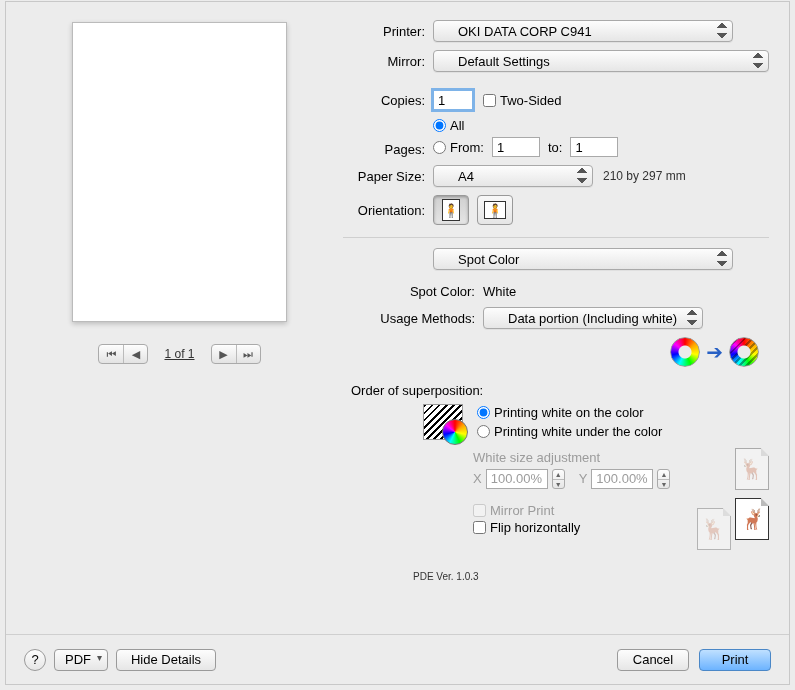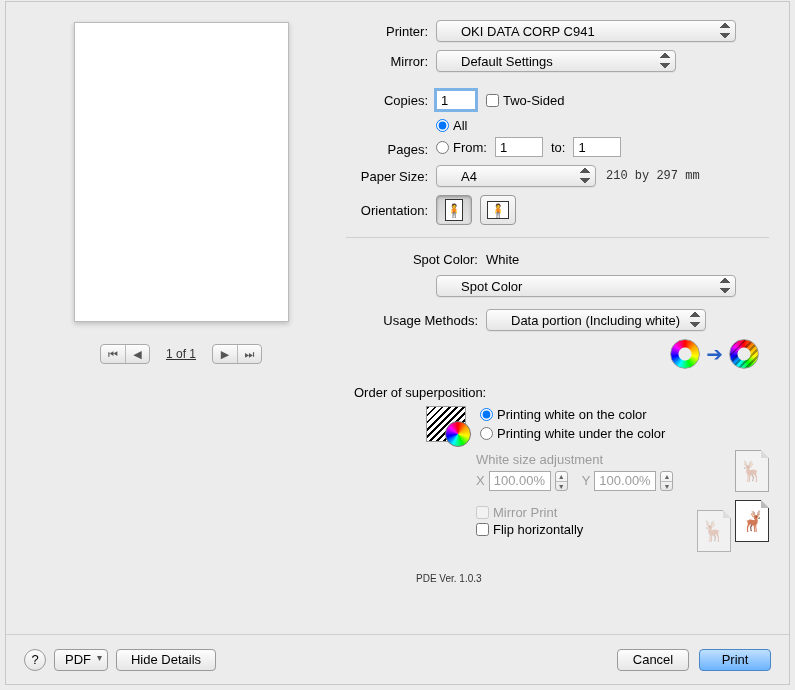--- a/index.html
+++ b/index.html
@@ -122,21 +122,21 @@
     background: #fff;
   }
   .textin.focus {
     outline: 3px solid #7eb3e8;
     outline-offset: -1px;
     border-color: #7eb3e8;
   }
   input[type=checkbox], input[type=radio] { margin: 0 4px 0 0; vertical-align: middle; }
   .chk-lbl, .rad-lbl { font-size: 13px; }
   .hr { border: none; border-top: 1px solid #cfcfcf; margin: 10px 0 10px 0; }
-  .small { font-size: 12px; color: #333; font-family: Liberation Mono, monospace; }
+  .small { font-size: 12px; color: #333; }
   .muted { color: #9c9c9c; }
   .orient {
     display: inline-flex;
     gap: 8px;
   }
   .orient-btn {
     width: 36px; height: 30px;
     border: 1px solid #999;
     border-radius: 4px;
     background: linear-gradient(#f8f8f8,#e5e5e5);
@@ -284,21 +284,21 @@
       <div class="row">
         <span class="lbl">Printer:</span>
         <span class="sel">
           <span class="fake-select" style="width:300px">OKI DATA CORP C941</span>
         </span>
       </div>
 
       <div class="row">
         <span class="lbl">Mirror:</span>
         <span class="sel">
-          <span class="fake-select" style="width:240px">Default Settings</span>
+          <span class="fake-select" style="width:336px">Default Settings</span>
         </span>
       </div>
 
       <div style="height:10px"></div>
 
       <div class="row">
         <span class="lbl">Copies:</span>
         <input class="textin focus" style="width: 40px;" value="1">
         <span style="width:10px"></span>
         <input type="checkbox" style="">
@@ -339,30 +339,30 @@
             <span class="orient-glyph">🧍</span>
           </span>
           <span class="orient-btn">
             <span class="orient-glyph landscape">🧍</span>
           </span>
         </span>
       </div>
 
       <hr class="hr">
 
-      <div class="row" style="margin-top:14px">
-        <span class="lbl" style="width:140px">Spot Color:</span>
-        <span>White</span>
-      </div>
-
       <div class="row" style="margin-top:2px;margin-bottom:12px">
         <span class="lbl" style="width:90px"></span>
         <span class="sel">
           <span class="fake-select" style="width:300px">Spot Color</span>
         </span>
+      </div>
+
+      <div class="row" style="margin-top:14px">
+        <span class="lbl" style="width:140px">Spot Color:</span>
+        <span>White</span>
       </div>
 
       <div class="row">
         <span class="lbl" style="width:140px">Usage Methods:</span>
         <span class="sel">
           <span class="fake-select" style="width:220px">Data portion (Including white)</span>
         </span>
       </div>
 
       <div class="row" style="justify-content:flex-end;padding-right:10px;margin-bottom:16px">

